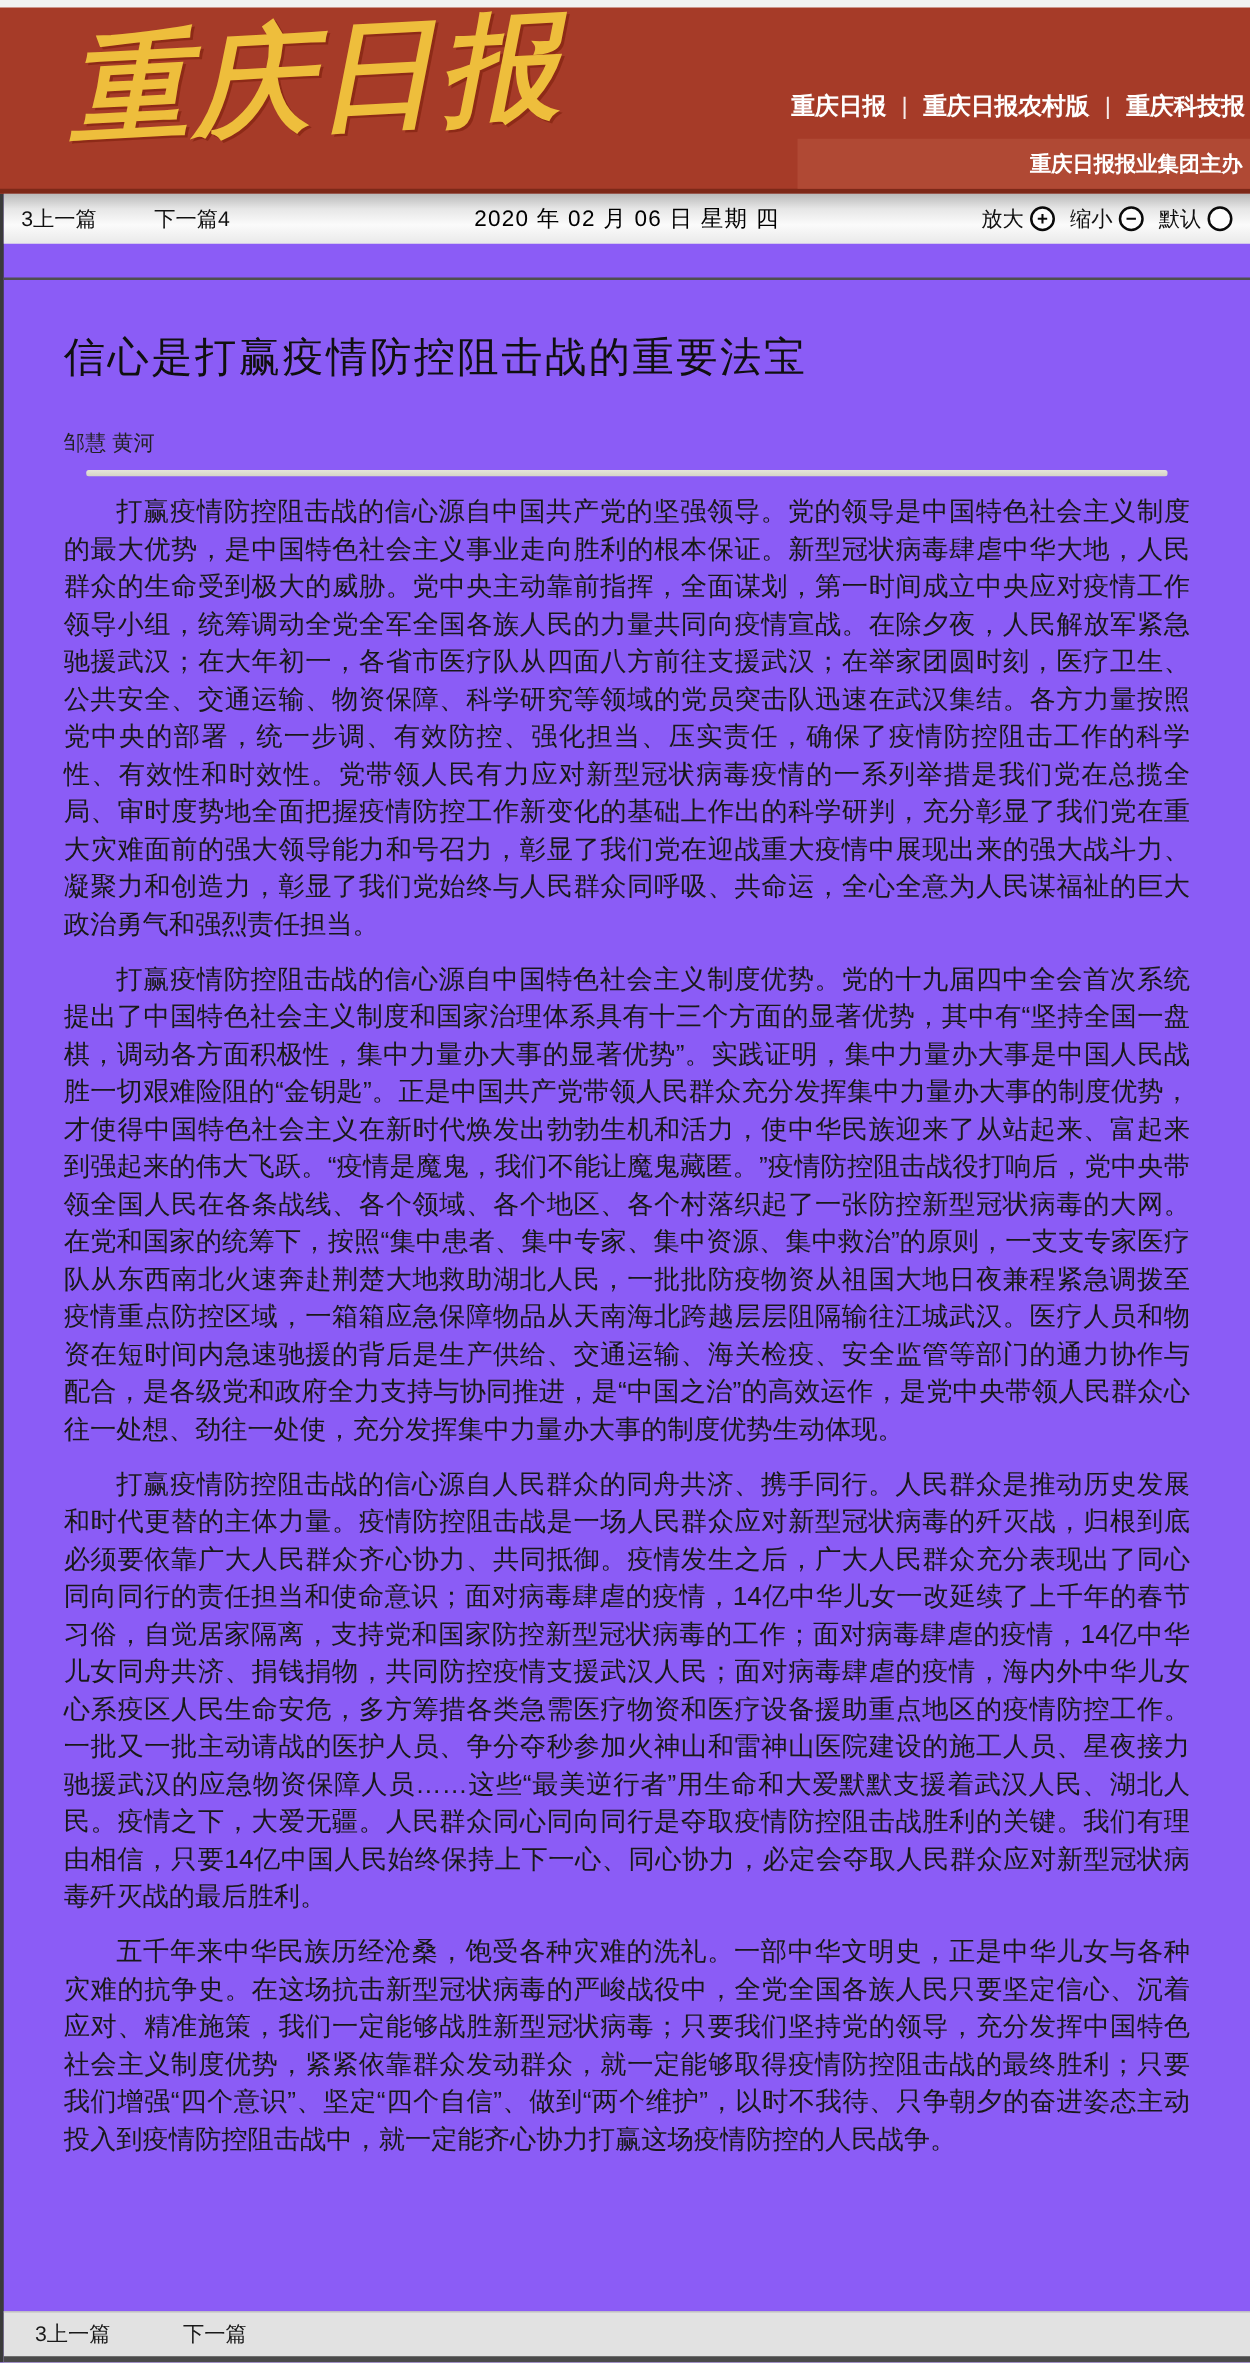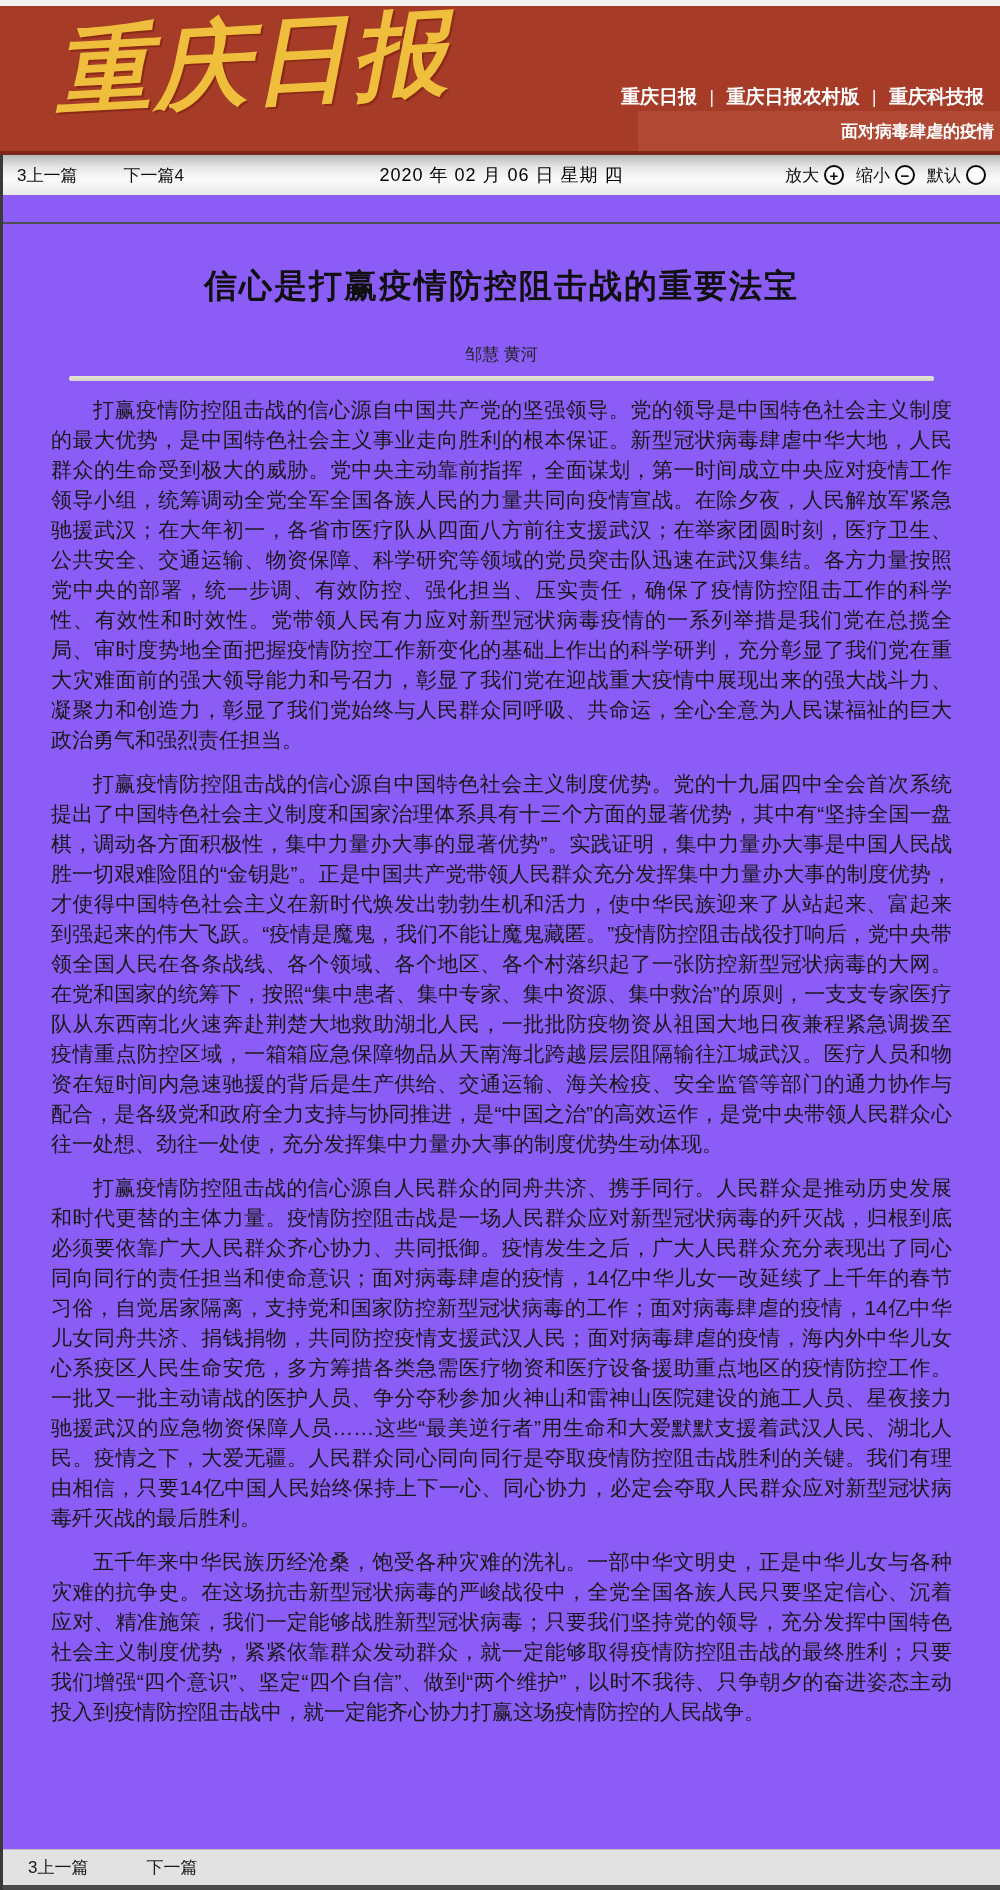--- a/index.html
+++ b/index.html
@@ -22,23 +22,23 @@
     position: absolute; left: 55px; top: -6px;
     font-family: "DejaVu Serif", serif;
     font-style: italic; font-weight: bold;
     font-size: 95px; letter-spacing: 4px;
     color: #eebe3c;
     transform: rotate(-3deg);
     text-shadow: 2px 2px 0 rgba(120,30,10,.55);
     white-space: nowrap;
   }
   .edition-links {
-    position: absolute; right: 16px; top: 66px;
+    position: absolute; right: 4px; top: 66px;
     color: #ffffff; font-size: 19px; font-weight: bold;
-    white-space: nowrap; padding-right: 0; margin-top: 12px;
+    white-space: nowrap; padding-right: 0;
   }
   .edition-links a { color: #ffffff; text-decoration: none; }
   .edition-sep { margin: 0 7px; font-weight: normal; opacity: .9; }
   .organizer-band {
     position: absolute; right: 0; bottom: 0;
     width: 362px; height: 40px;
     background: #b04934;
     display: flex; align-items: center; justify-content: flex-end;
     padding-right: 6px;
     color: #ffffff; font-size: 17px; font-weight: bold;
@@ -72,24 +72,24 @@
     width: 20px; height: 20px; border: 2px solid #0a0a0a; border-radius: 50%;
     display: inline-flex; align-items: center; justify-content: center;
     font-size: 15px; font-weight: bold; line-height: 1; color: #0a0a0a;
     background: #fdfdfd;
   }
 
   
   .top-rule { flex: none; border-top: 2px solid #4f4f4f; margin: 27px 0 0 0; }
   article { flex: 1 1 auto; overflow: hidden; padding: 0 48px; }
   .article-title {
-    margin: 40px 0 0; text-align: center;
-    font-size: 33px; font-weight: bold; letter-spacing: 2px; color: #101010;
+    margin: 40px 0 0; text-align: left;
+    font-size: 33px; font-weight: normal; letter-spacing: 2px; color: #101010;
   }
-  .author-line { margin-top: 34px; text-align: center; font-size: 17px; color: #222; }
+  .author-line { margin-top: 34px; font-size: 17px; color: #222; }
   .author-divider {
     height: 5px; margin: 10px 18px 4px;
     background: linear-gradient(180deg, #e6e4da, #d5d3c6);
     border-radius: 2px;
   }
   article p {
     font-size: 21px; line-height: 30px; margin: 14px 0;
     text-indent: 2em; text-align: justify; color: #191919;
   }
 
@@ -112,21 +112,21 @@
   <header class="masthead">
     <div class="logo">重庆日报</div>
     <div class="edition-links">
       <a href="#">重庆日报</a>
       <span class="edition-sep">|</span>
       <a href="#">重庆日报农村版</a>
       <span class="edition-sep">|</span>
       <a href="#">重庆科技报</a>
     </div>
     <div class="organizer-band">
-      <span>面对病毒肆虐的疫情</span>
+      <span>重庆日报报业集团主办</span>
     </div>
   </header>
 
   <div class="below">
 
     <nav class="toolbar">
       <div class="toolbar-left">
         <a href="#">3上一篇</a>
         <a href="#">下一篇4</a>
       </div>

